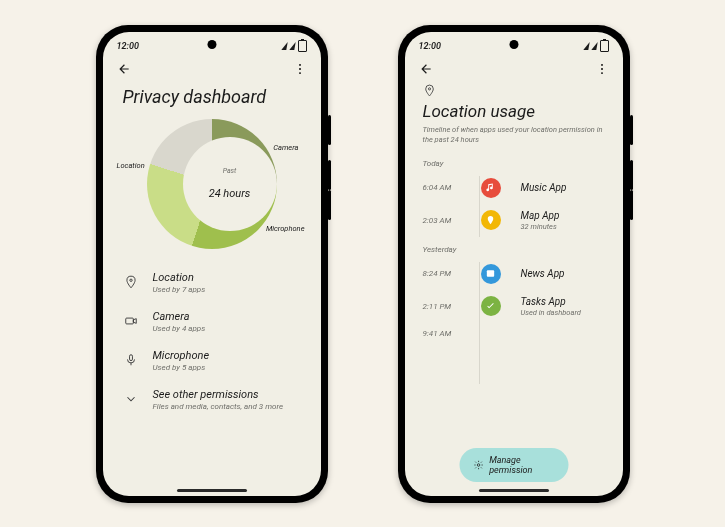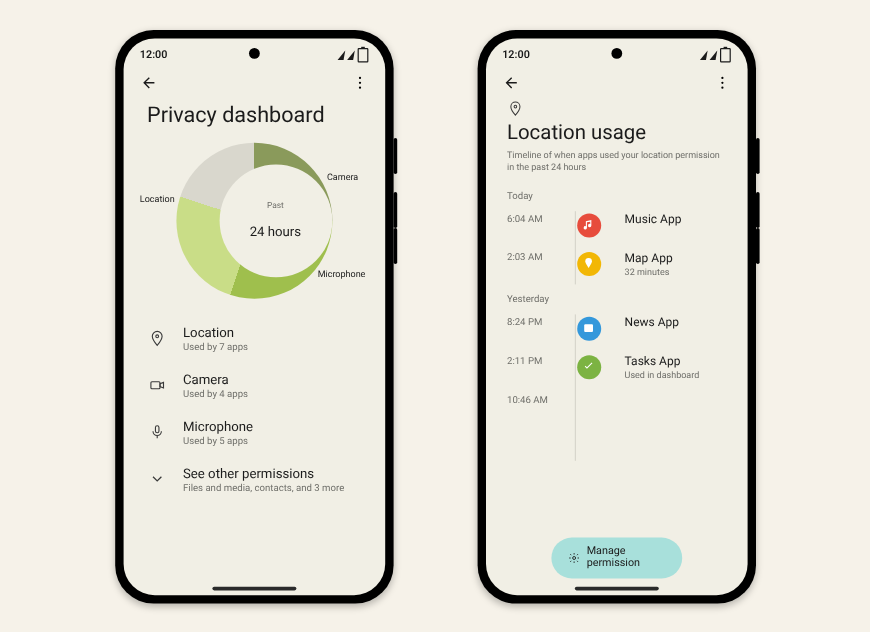--- a/index.html
+++ b/index.html
@@ -31,20 +31,21 @@
 
   
   .phone{
     width:232px;height:478px;
     background:#000;
     border-radius:32px;
     padding:7px;
     box-sizing:border-box;
     position:relative;
     box-shadow:0 2px 6px rgba(0,0,0,.25);
+    font-style:italic;
   }
   .phone::after{ 
     content:"";position:absolute;right:-3px;top:90px;width:3px;height:30px;background:#000;border-radius:2px;
     box-shadow:0 45px 0 #000, 0 75px 0 #000;
   }
   .screen{
     width:100%;height:100%;
     background:var(--screen);
     border-radius:26px;
     overflow:hidden;
@@ -86,21 +87,21 @@
   .prow .txt .l2{font-size:8px;color:var(--muted);margin-top:1px}
 
   
   .p2-head{padding:4px 18px 6px}
   .p2-pin svg{width:13px;height:13px;display:block;margin-bottom:4px}
   .p2-title{font-size:17px;font-weight:400}
   .p2-sub{font-size:7.5px;color:var(--muted);margin-top:4px;line-height:1.35}
   .section{font-size:8px;color:var(--muted);padding:8px 18px 4px}
   .timeline{position:relative;padding:0 18px}
   .timeline::before{content:"";position:absolute;left:74px;top:4px;bottom:0;width:1px;background:var(--divider)}
-  .trow{display:flex;align-items:flex-start;gap:20px;padding:6px 0;position:relative}
+  .trow{display:flex;align-items:center;gap:20px;padding:6px 0;position:relative}
   .trow .time{width:38px;font-size:8px;color:var(--muted);text-align:left}
   .trow .dot{width:20px;height:20px;border-radius:50%;display:flex;align-items:center;justify-content:center;z-index:2;position:relative}
   .trow .dot svg{width:11px;height:11px;fill:#fff}
   .trow .app .l1{font-size:10px}
   .trow .app .l2{font-size:7.5px;color:var(--muted);margin-top:1px}
   .red{background:var(--red)} .yellow{background:var(--yellow)} .blue{background:var(--blue)}
   .grn{background:var(--green)} .purple{background:var(--purple)}
 
   .pill{position:absolute;bottom:14px;left:50%;transform:translateX(-50%);
     background:var(--pill);border-radius:18px;padding:7px 14px;
@@ -291,21 +292,21 @@
               <svg viewBox="0 0 24 24">
                 <path d="M9 16l-4-4 1.4-1.4L9 13.2 17.6 4.6 19 6z"></path>
               </svg>
             </span>
           <span class="app">
               <div class="l1">Tasks App</div>
               <div class="l2">Used in dashboard</div>
             </span>
         </div>
         <div class="trow">
-          <span class="time">10:46 AM</span>
+          <span class="time">9:41 AM</span>
         </div>
       </div>
 
       <div class="pill">
         <svg viewBox="0 0 24 24">
             <circle cx="12" cy="12" r="3" fill="none" stroke="#1b1b1b" stroke-width="1.8"></circle>
             <path d="M12 2v3M12 19v3M4.2 4.2l2.1 2.1M17.7 17.7l2.1 2.1M2 12h3M19 12h3M4.2 19.8l2.1-2.1M17.7 6.3l2.1-2.1" stroke="#1b1b1b" stroke-width="1.8"></path>
           </svg>
         <span>Manage permission</span>
       </div>

